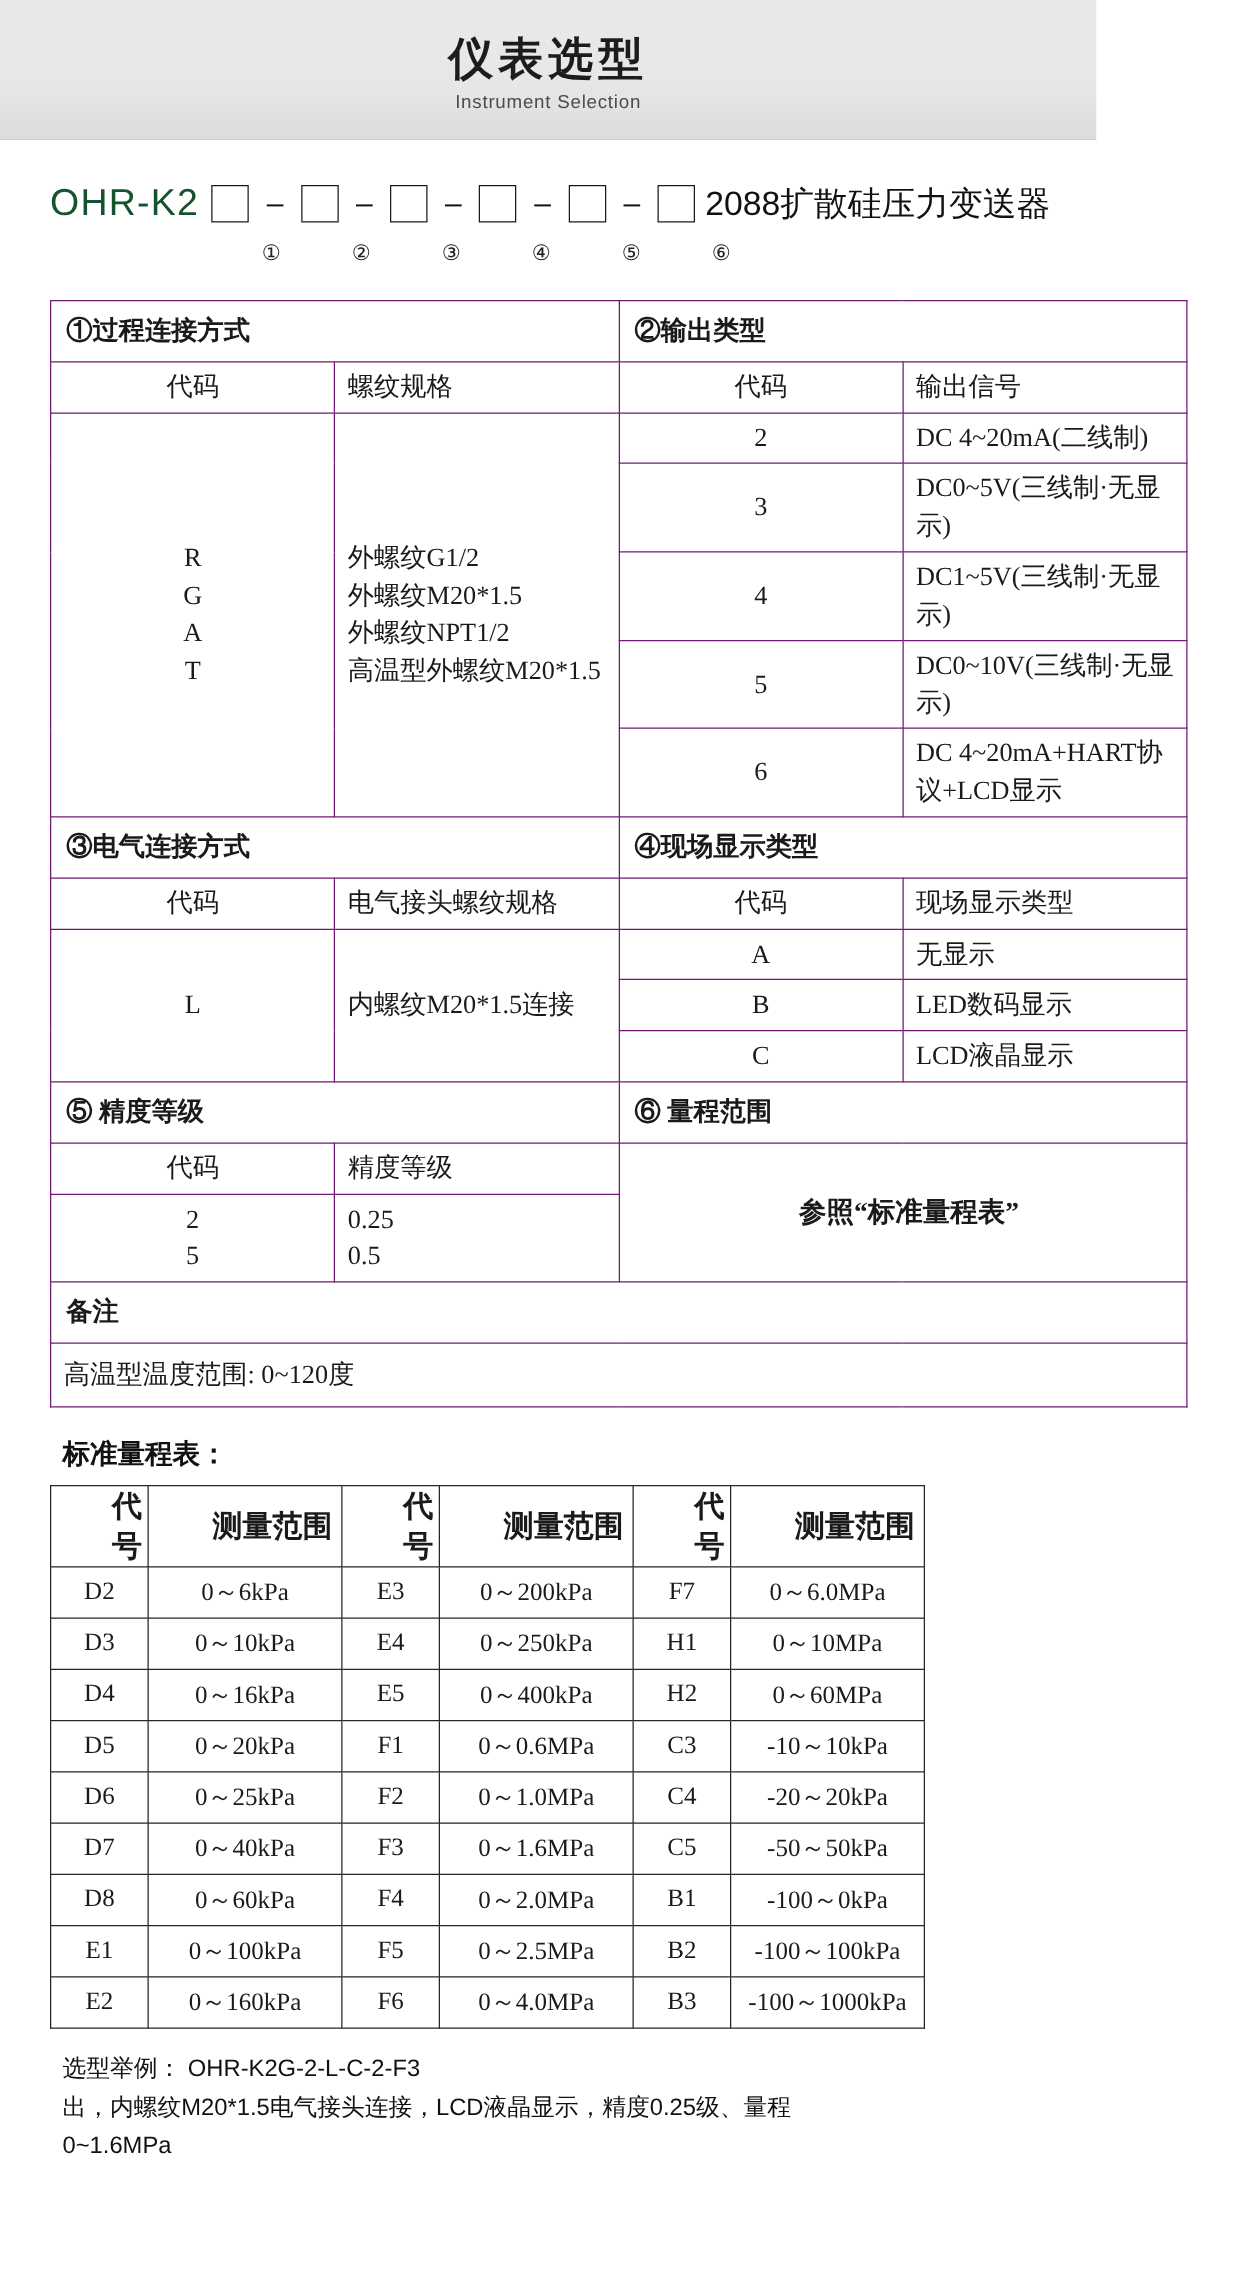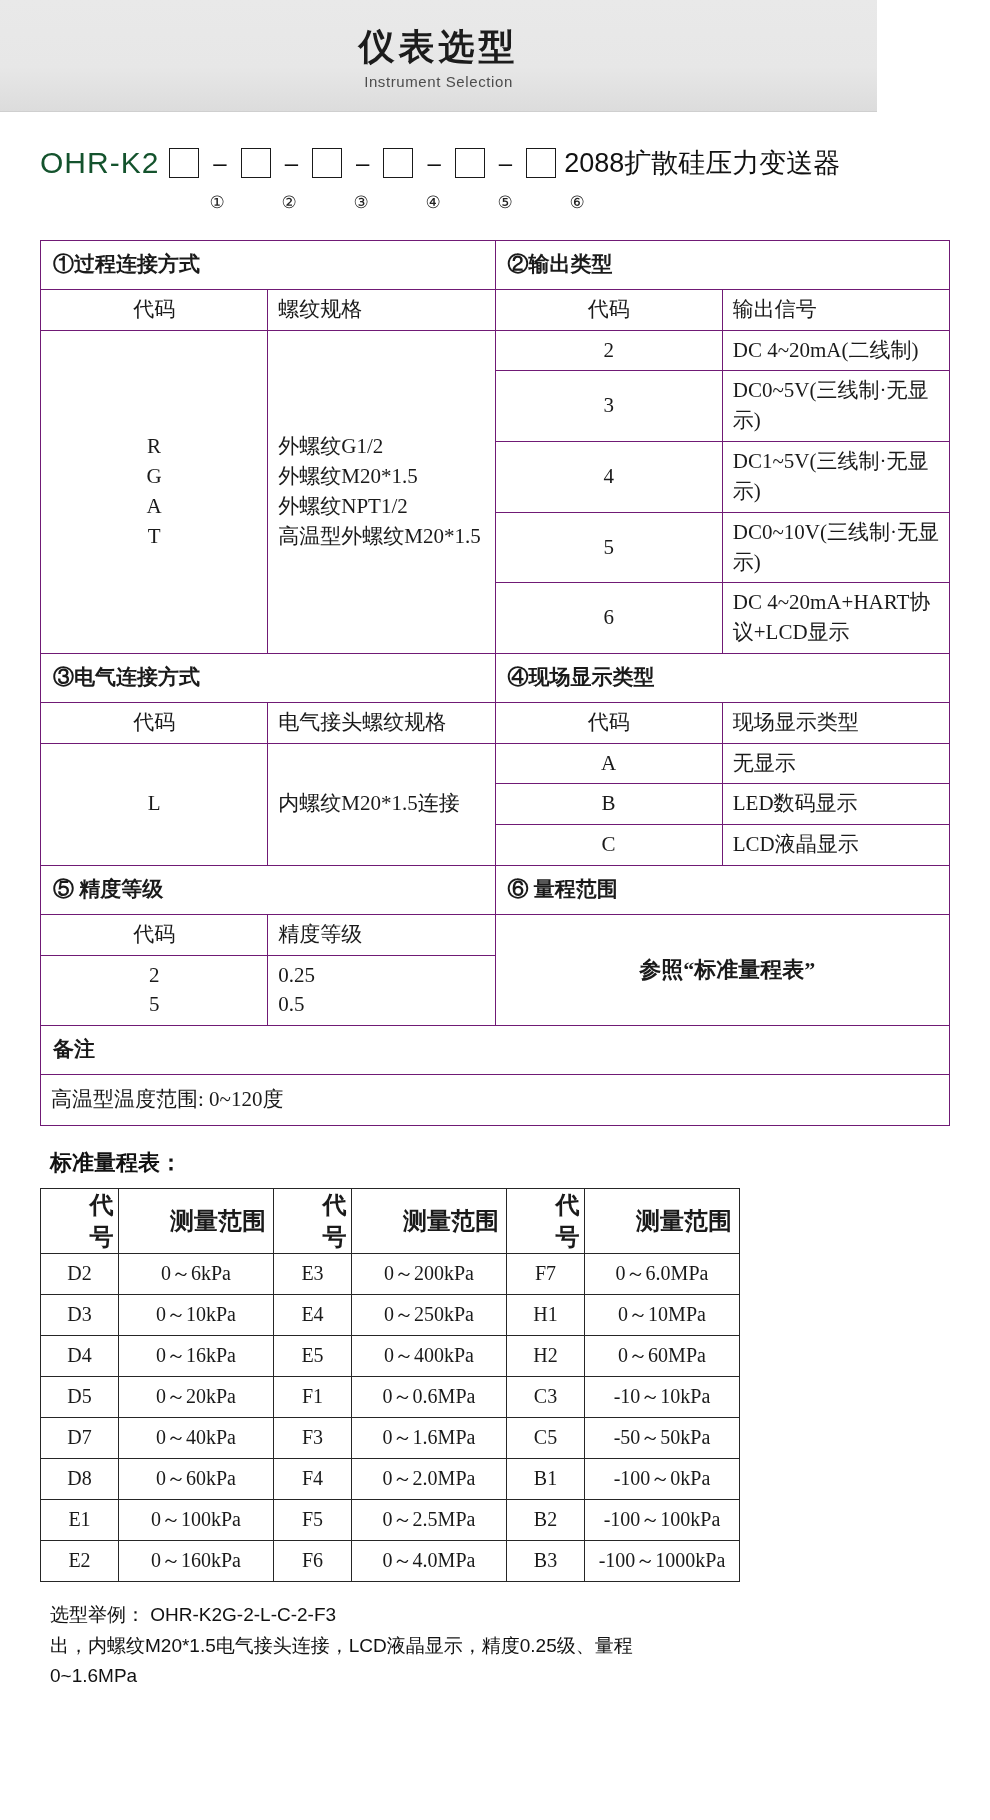--- a/index.html
+++ b/index.html
@@ -335,20 +335,28 @@
   </tr>
   <tr>
     <td>D5</td>
     <td>0～20kPa</td>
     <td>F1</td>
     <td>0～0.6MPa</td>
     <td>C3</td>
     <td>-10～10kPa</td>
   </tr>
   <tr>
+    <td>D6</td>
+    <td>0～25kPa</td>
+    <td>F2</td>
+    <td>0～1.0MPa</td>
+    <td>C4</td>
+    <td>-20～20kPa</td>
+  </tr>
+  <tr>
     <td>D7</td>
     <td>0～40kPa</td>
     <td>F3</td>
     <td>0～1.6MPa</td>
     <td>C5</td>
     <td>-50～50kPa</td>
   </tr>
   <tr>
     <td>D8</td>
     <td>0～60kPa</td>

